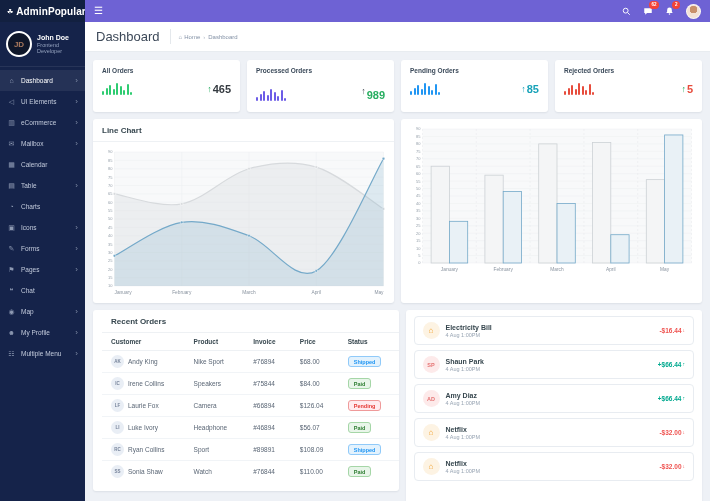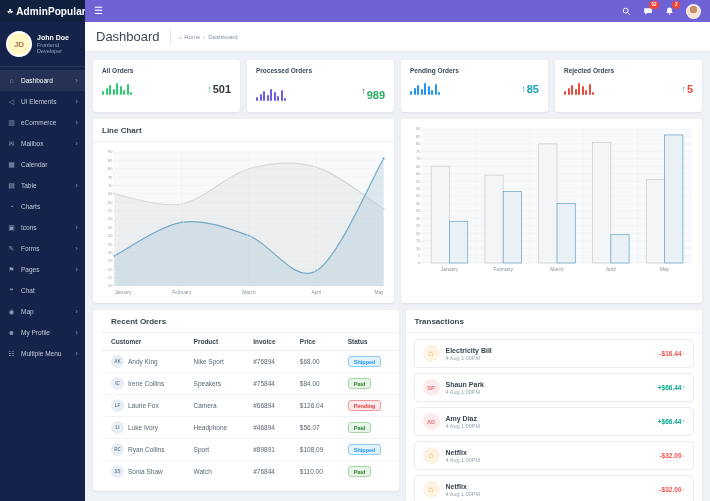--- a/index.html
+++ b/index.html
@@ -6,21 +6,21 @@
     font-family:"Liberation Sans",sans-serif;background:#eef1f6;}
   *{box-sizing:border-box;}
   .app{display:flex;width:710px;height:501px;}
 
   
   .sidebar{width:85px;background:#15234a;flex-shrink:0;display:flex;flex-direction:column;}
   .logo{height:22px;display:flex;align-items:center;padding-left:7px;gap:3px;background:#122040;flex-shrink:0;cursor:pointer;}
   .logo-icon{color:#fff;font-size:7px;line-height:1;}
   .logo-text{font-size:10px;font-weight:bold;color:#fff;letter-spacing:.1px;}
   .user{display:flex;align-items:center;gap:5px;padding:9px 6px;border-bottom:1px solid rgba(255,255,255,.08);flex-shrink:0;}
-  .user-avatar{width:26px;height:26px;border-radius:50%;background:#fef9c3;color:#a9795d;
+  .user-avatar{width:26px;height:26px;border-radius:50%;background:#0f172a;color:#a9795d;
     display:flex;align-items:center;justify-content:center;font-size:8px;font-weight:bold;
     border:2px solid #fff;flex-shrink:0;cursor:pointer;}
   .user-name{font-size:7px;color:#fff;font-weight:bold;}
   .user-role{font-size:5.5px;color:#93a1bd;margin-top:1.5px;}
   .nav{flex:1;padding-top:3px;}
   .nav-item{height:21px;display:flex;align-items:center;padding:0 7px;gap:5px;cursor:pointer;}
   .nav-item.active{background:rgba(255,255,255,.07);}
   .nav-icon{width:9px;font-size:7px;color:#8d99b2;text-align:center;line-height:1;}
   .nav-label{flex:1;font-size:6.5px;color:#c3cbdc;}
   .nav-item.active .nav-label{color:#fff;}
@@ -234,21 +234,21 @@
                 <i style="height: 10px; background: rgb(46, 204, 113);"></i>
                 <i style="height: 6px; background: rgb(46, 204, 113);"></i>
                 <i style="height: 12px; background: rgb(46, 204, 113);"></i>
                 <i style="height: 9px; background: rgb(46, 204, 113);"></i>
                 <i style="height: 5px; background: rgb(46, 204, 113);"></i>
                 <i style="height: 11px; background: rgb(46, 204, 113);"></i>
                 <i style="height: 3px; background: rgb(46, 204, 113);"></i>
               </div>
               <div class="stat-value">
                 <span class="stat-arrow" style="color: rgb(39, 174, 96);">↑</span>
-                <span style="color: rgb(52, 58, 64);">501</span>
+                <span style="color: rgb(52, 58, 64);">465</span>
               </div>
             </div>
           </div>
           <div class="stat-card">
             <div class="stat-title">Processed Orders</div>
             <div class="stat-body">
               <div class="spark">
                 <i style="height: 4px; background: rgb(108, 92, 231);"></i>
                 <i style="height: 7px; background: rgb(108, 92, 231);"></i>
                 <i style="height: 10px; background: rgb(108, 92, 231);"></i>
@@ -521,21 +521,20 @@
                   </td>
                   <td>Watch</td>
                   <td>#76844</td>
                   <td>$110.00</td>
                   <td><span class="badge paid">Paid</span></td>
                 </tr>
               </tbody>
           </table>
         </div>
         <div class="card trans-card">
-          <div class="card-header">Transactions</div>
           <div class="trans-list">
               <div class="trans-item">
                 <div class="trans-icon glyph">⌂</div>
                 <div>
                   <div class="trans-name">Electricity Bill</div>
                   <div class="trans-date">4 Aug 1:00PM</div>
                 </div>
                 <div class="trans-amount amount-down">
                   <span>-$16.44</span>
                   <span class="dir">↓</span>

